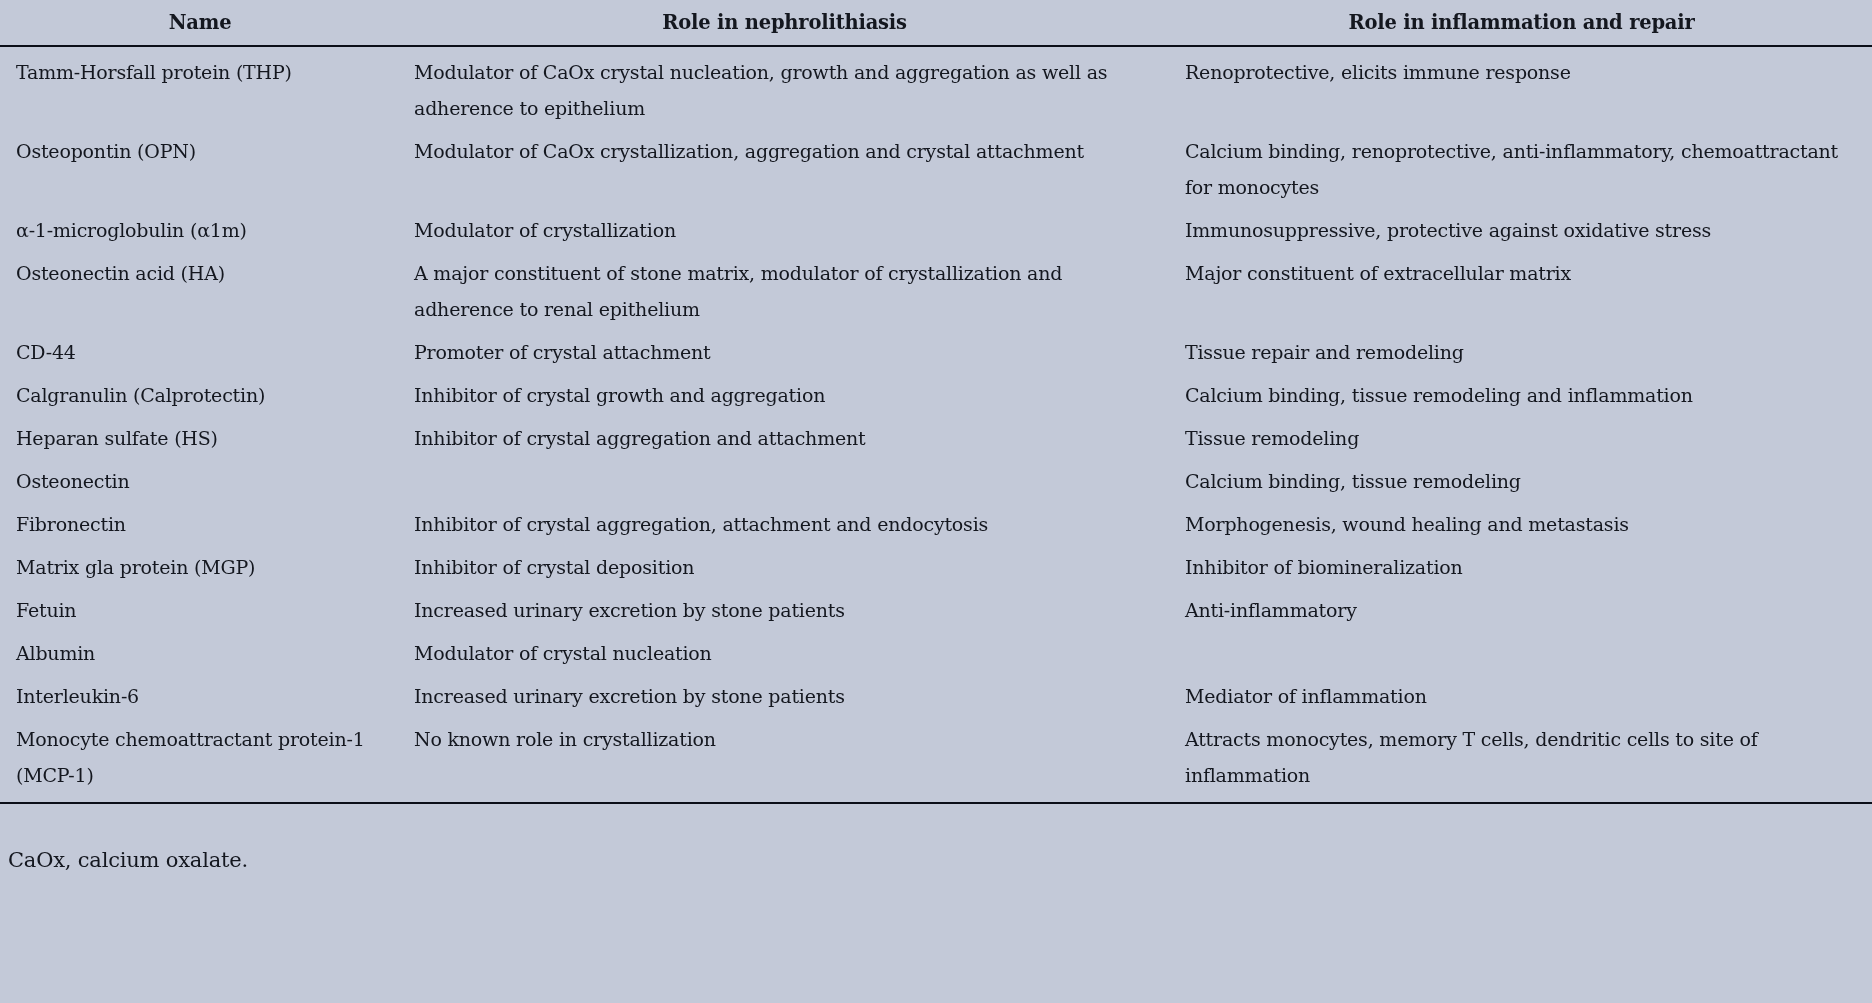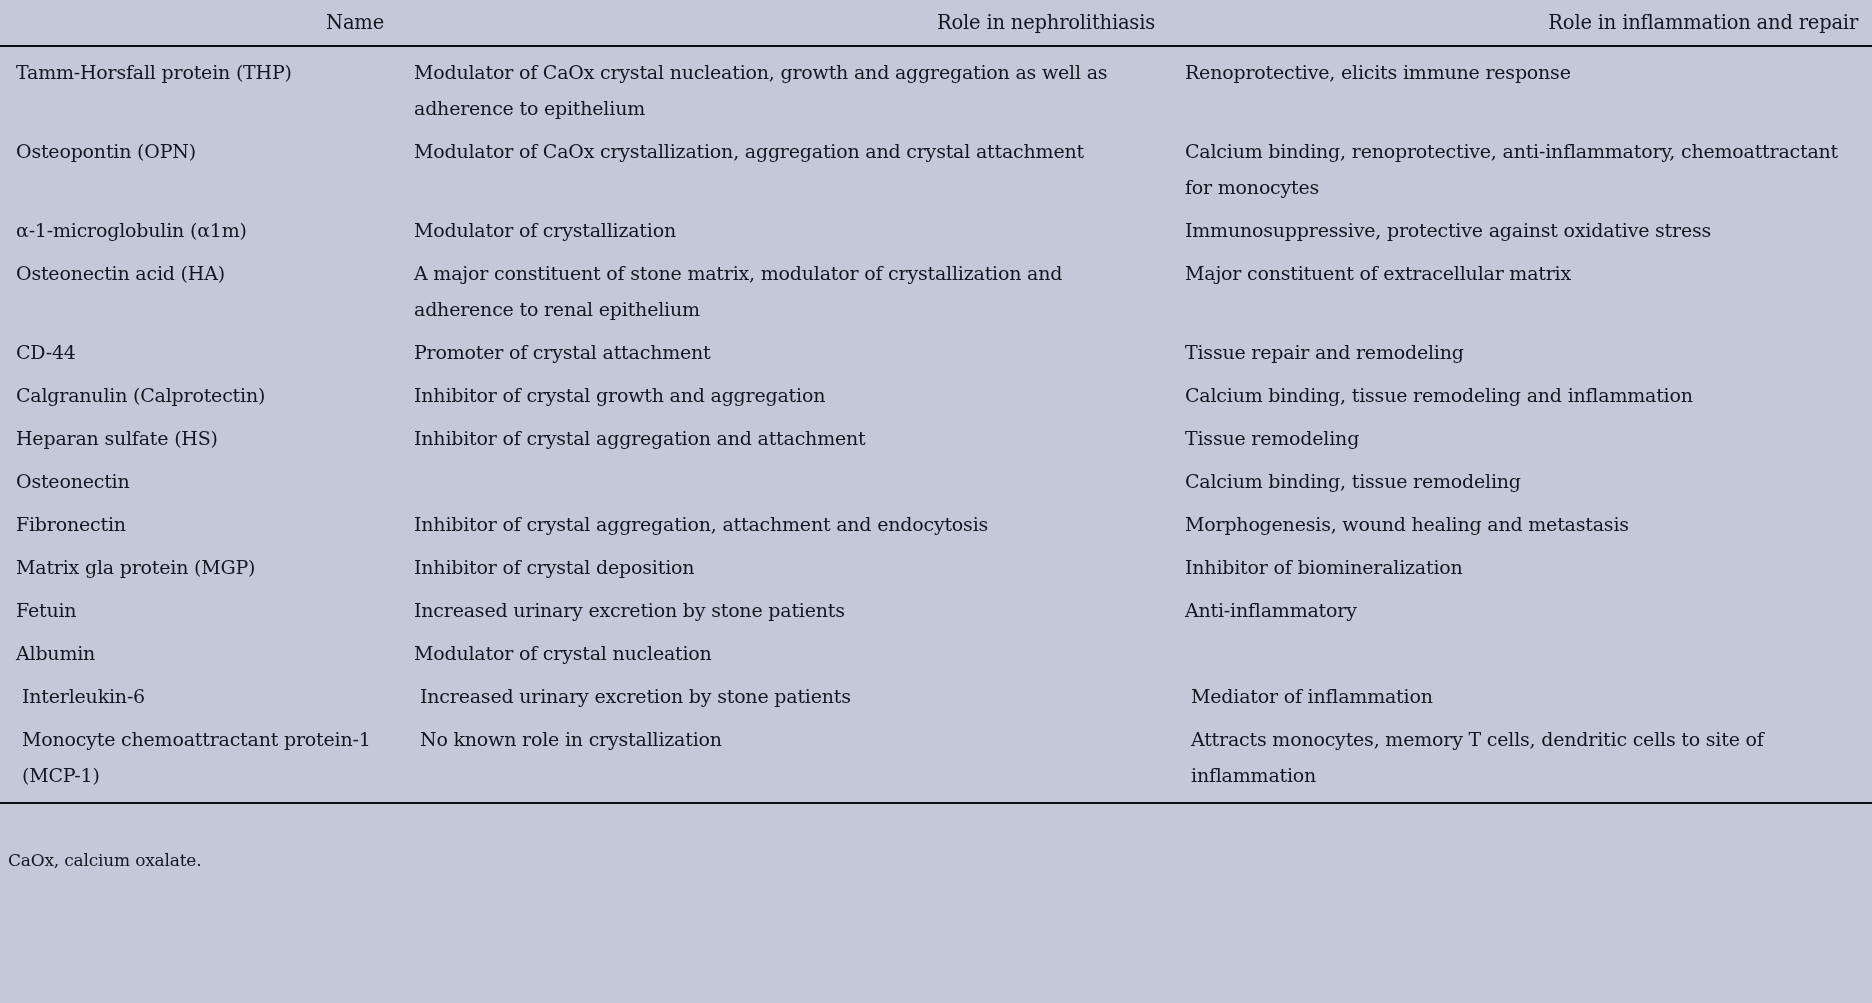--- a/index.html
+++ b/index.html
@@ -21,44 +21,44 @@
   .page{width:1872px;}
   table{
     width:100%;
     border-collapse:collapse;
     table-layout:fixed;
   }
   col.c1{width:398px;}
   col.c2{width:771px;}
   col.c3{width:703px;}
   thead th{
-    text-align:right;
-    font-weight:normal;
+    text-align:center;
+    font-weight:bold;
     font-size:19.5px;
     line-height:26px;
     padding:10px 14px 9px 16px;
     border-bottom:2px solid var(--rule);
     vertical-align:bottom;
   }
   tbody td{
     vertical-align:top;
     padding:7px 15px 0 16px;
     line-height:36px;
   }
   tbody tr:last-child td{
     border-bottom:2px solid var(--rule);
     padding-bottom:9px;
   }
   tbody tr.indent td{
-    padding-left:22px;
+    padding-left:16px;
     margin-left:40px;
   }
   .footnote{
     margin:44px 0 0 8px;
-    font-size:17px;
+    font-size:21px;
     line-height:24px;
   }
 </style>
 </head>
 <body>
 
 <div class="page">
   <table>
     <colgroup>
       <col class="c1">

